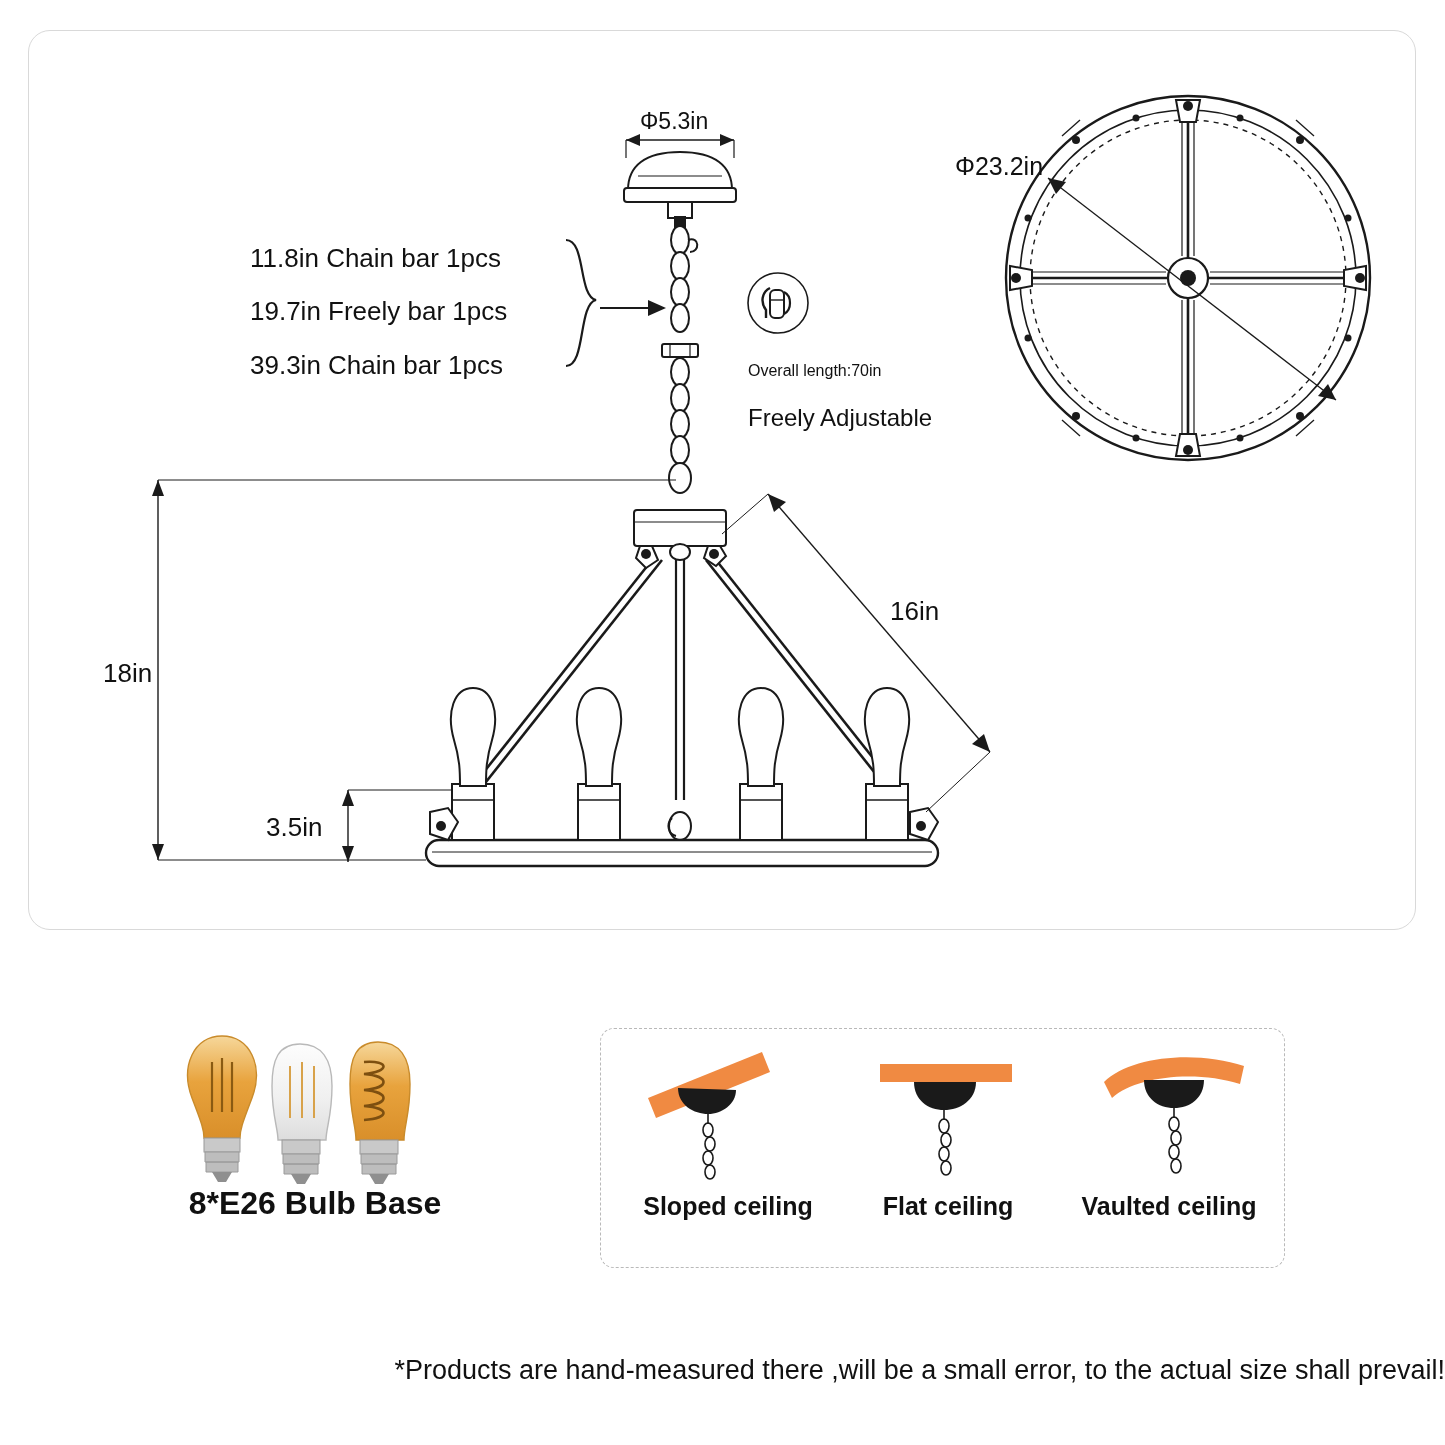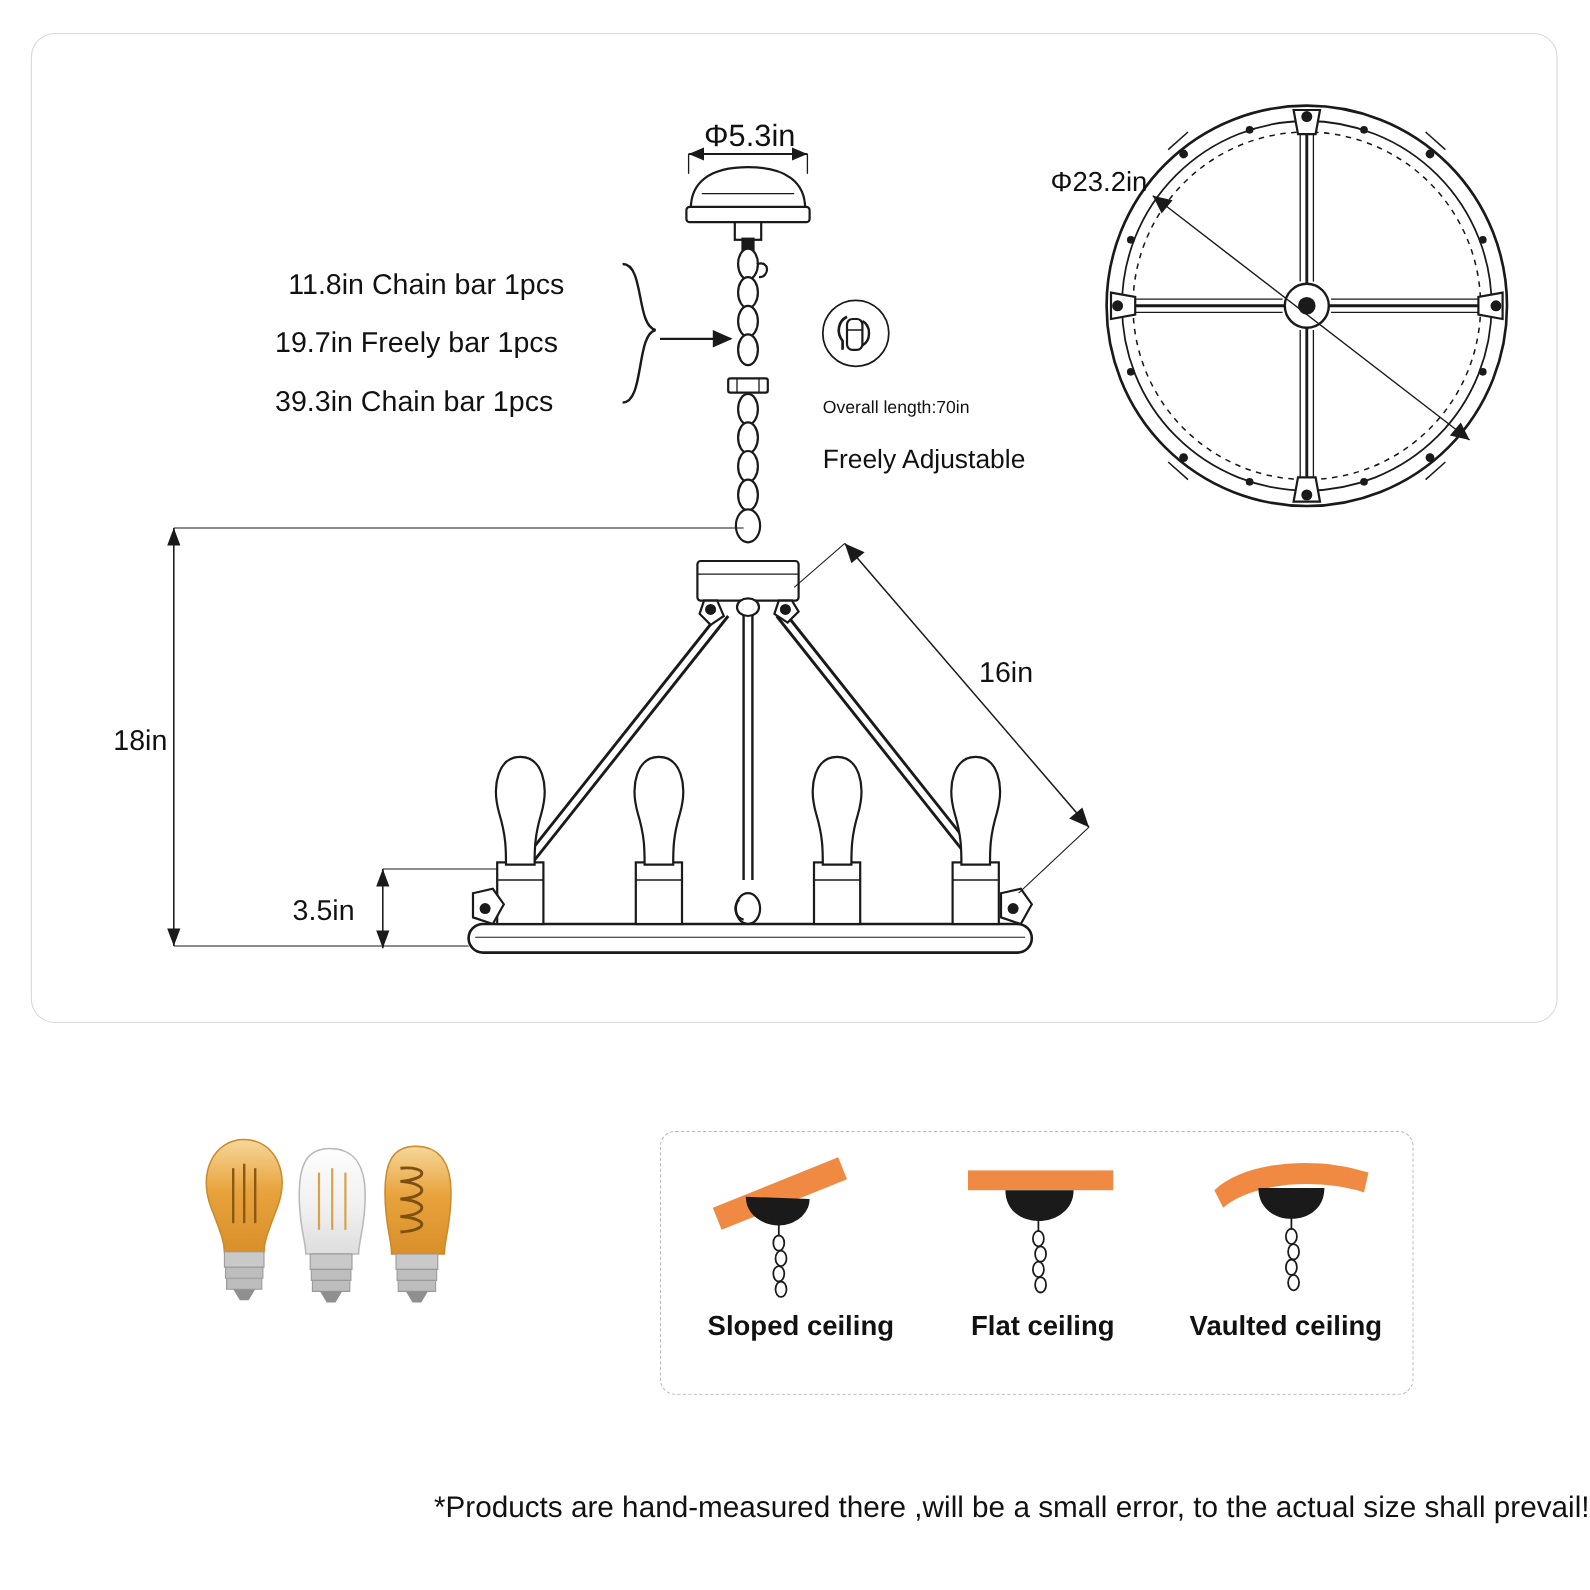--- a/index.html
+++ b/index.html
@@ -41,23 +41,23 @@
     pointer-events: none;
   }
 
   .lbl {
     position: absolute;
     font-family: "Liberation Sans", sans-serif;
     color: #111111;
     white-space: nowrap;
   }
 
-  .lbl-dia-top { left: 640px; top: 108px; font-size: 28px; }
+  .lbl-dia-top { left: 640px; top: 108px; font-size: 23px; }
   .lbl-dia-wheel { left: 955px; top: 152px; font-size: 25px; text-align: center; }
-  .lbl-chain-1 { left: 250px; top: 243px; font-size: 26px; margin-left: 12px; }
+  .lbl-chain-1 { left: 250px; top: 243px; font-size: 26px; }
   .lbl-chain-2 { left: 250px; top: 296px; font-size: 26px; }
   .lbl-chain-3 { left: 250px; top: 350px; font-size: 26px; }
   .lbl-overall { left: 748px; top: 362px; font-size: 16px; }
   .lbl-adjust { left: 748px; top: 404px; font-size: 24px; }
   .lbl-16in { left: 890px; top: 596px; font-size: 26px; }
   .lbl-18in { left: 103px; top: 658px; font-size: 26px; }
   .lbl-35in { left: 266px; top: 812px; font-size: 26px; }
   .bulb-base-title {
     position: absolute;
     left: 150px;
@@ -408,20 +408,21 @@
   <div class="lbl lbl-chain-2">19.7in Freely bar  1pcs</div>
   <div class="lbl lbl-chain-3">39.3in Chain bar  1pcs</div>
 
   <div class="lbl lbl-overall">Overall length:70in</div>
   <div class="lbl lbl-adjust">Freely Adjustable</div>
 
   <div class="lbl lbl-16in">16in</div>
   <div class="lbl lbl-18in">18in</div>
   <div class="lbl lbl-35in">3.5in</div>
 
+  <div class="bulb-base-title">8*E26 Bulb Base</div>
 
   <div class="ceiling-box"></div>
   <div class="ceiling-cap cap-1">Sloped ceiling</div>
   <div class="ceiling-cap cap-2">Flat ceiling</div>
   <div class="ceiling-cap cap-3">Vaulted ceiling</div>
 
   <div class="footer-note">*Products are hand-measured there ,will be a small error, to the actual size shall prevail!</div>
 
 </div>
 

